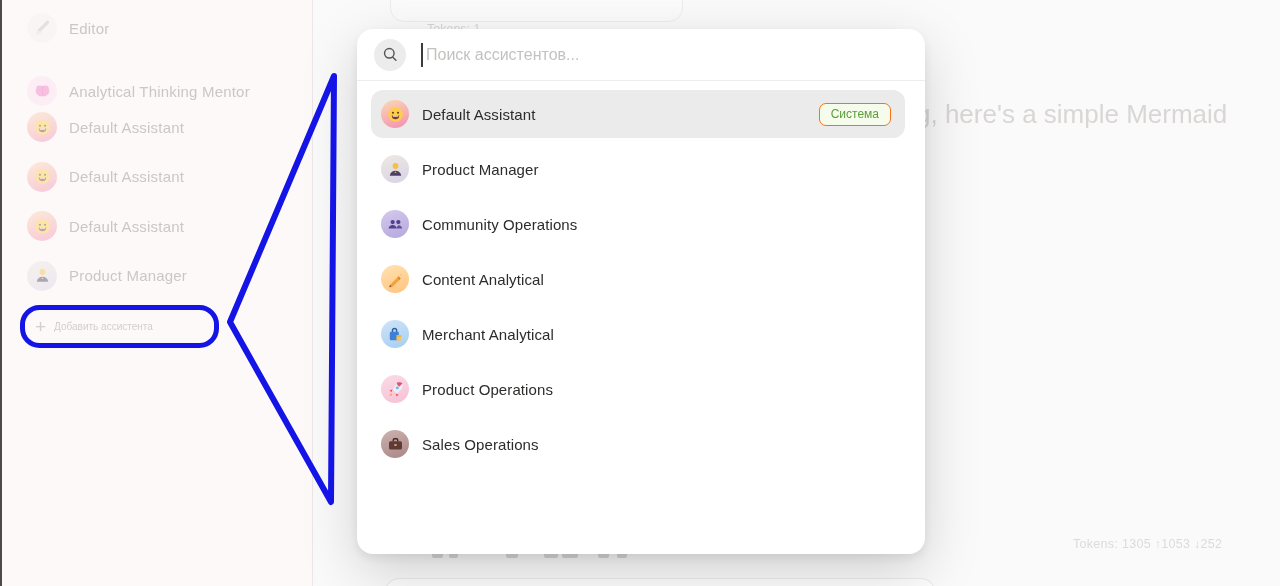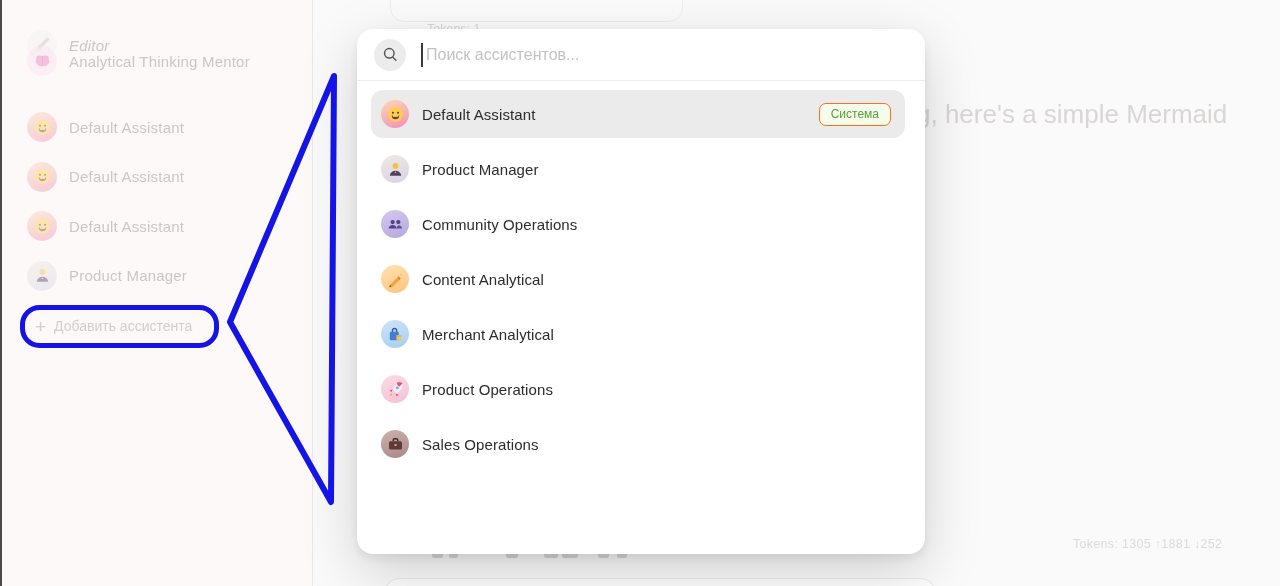--- a/index.html
+++ b/index.html
@@ -14,21 +14,21 @@
   .sidebar { position:absolute; left:2px; top:0; width:311px; height:586px;
     background:#fdf9f8; border-right:1px solid #ece7e6; z-index:2; }
   .sb-item { position:absolute; left:0; width:100%; height:50px; display:flex; align-items:center; gap:12px; padding-left:25px; }
   .sb-item .av { opacity:.45; }
   .sb-label { font-size:15px; color:#cbc7c6; letter-spacing:.2px; }
 
   .add-btn { position:absolute; left:20px; top:306px; width:199px; height:40px;
     display:flex; align-items:center; gap:8px; padding-left:13px;
     border-radius:18px; background:transparent; }
   .add-plus { font-size:19px; color:#d3cfce; line-height:1; }
-  .add-label { font-size:14px; color:#d2cecd; }
+  .add-label { font-size:10px; color:#d2cecd; }
 
   
   .av { display:inline-flex; align-items:center; justify-content:center;
     width:30px; height:30px; border-radius:50%; flex:0 0 auto; }
   .av svg { width:19px; height:19px; }
   .av.smiley   { background:linear-gradient(160deg,#fcd9b2,#f18fb3); }
   .av.pencil   { background:#f4f1f0; }
   .av.brain    { background:#fbe2f1; }
   .av.manager  { background:linear-gradient(160deg,#efe9e2,#d8d2e7); }
   .av.target   { background:linear-gradient(160deg,#f9c6d9,#f2a2c4); }
@@ -78,43 +78,43 @@
 <body>
 
 <div class="stage">
 
   <div class="screen-edge"></div>
 
   <div class="bg-layer">
     <div class="top-bubble"></div>
     <div class="top-tokens">Tokens: 1</div>
     <div class="big-faded-text">g, here's a simple Mermaid</div>
-    <div class="bottom-tokens">Tokens: 1305 ↑1881 ↓252</div>
+    <div class="bottom-tokens">Tokens: 1305 ↑1053 ↓252</div>
     <div class="toolbar-smudge" style="left:432px;width:11px;"></div>
     <div class="toolbar-smudge" style="left:449px;width:9px;"></div>
     <div class="toolbar-smudge" style="left:506px;width:12px;"></div>
     <div class="toolbar-smudge" style="left:544px;width:14px;"></div>
     <div class="toolbar-smudge" style="left:562px;width:16px;"></div>
     <div class="toolbar-smudge" style="left:598px;width:11px;"></div>
     <div class="toolbar-smudge" style="left:617px;width:10px;"></div>
     <div class="bottom-input"></div>
   </div>
 
   <div class="sidebar">
     <div id="sb-items">
-        <div class="sb-item" style="top: 20px; font-style: italic;">
+        <div class="sb-item" style="top: 3px;">
     <span class="av pencil">
             <svg viewBox="0 0 24 24">
               <path d="M4 20l2.3-6.8L16.8 2.7a2.1 2.1 0 013 3L9.3 16.2 4 20z" fill="#c9c2bd"></path>
               <path d="M4 20l2.3-6.8 4.5 4.5L4 20z" fill="#e9ded3"></path>
             </svg>
           </span>
     <span class="sb-label">Editor</span>
   </div>
-        <div class="sb-item" style="top: 36px;">
+        <div class="sb-item" style="top: 66px;">
     <span class="av brain">
             <svg viewBox="0 0 24 24">
               <path d="M8 4.5a4 4 0 00-4 4c0 1-.6 1.6-.6 3.1S4 14.3 5 15.3c1 1 2 2.7 4 2.7h6c2 0 3-1.7 4-2.7s1.6-1.7 1.6-3.7-.6-2.1-.6-3.1a4 4 0 00-4-4c-1.5 0-2 .5-4 .5s-2.5-.5-4-.5z" fill="#ef7fc4"></path>
               <path d="M12 5v12" stroke="#e760b2" stroke-width="1.2"></path>
             </svg>
           </span>
     <span class="sb-label">Analytical Thinking Mentor</span>
   </div>
         <div class="sb-item" style="top: 102px;">
     <span class="av smiley">

